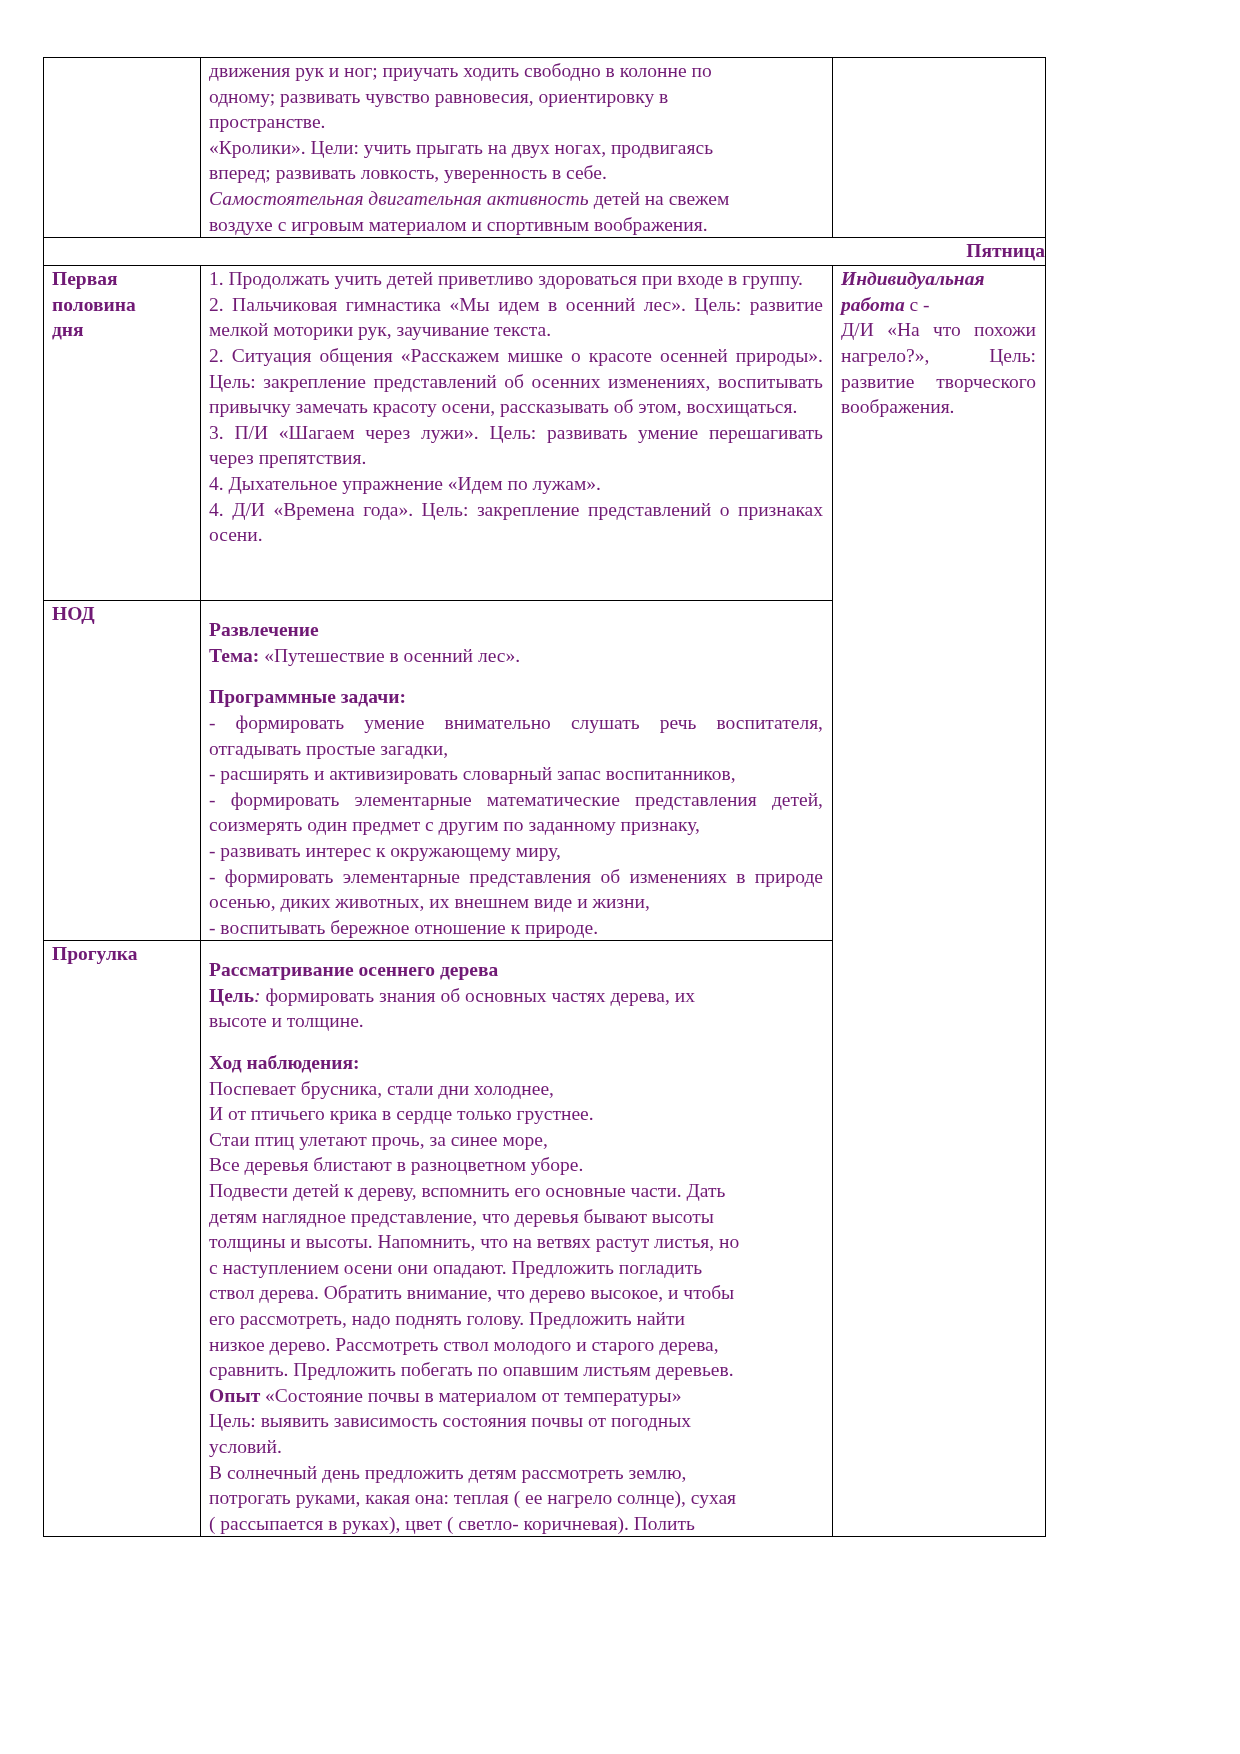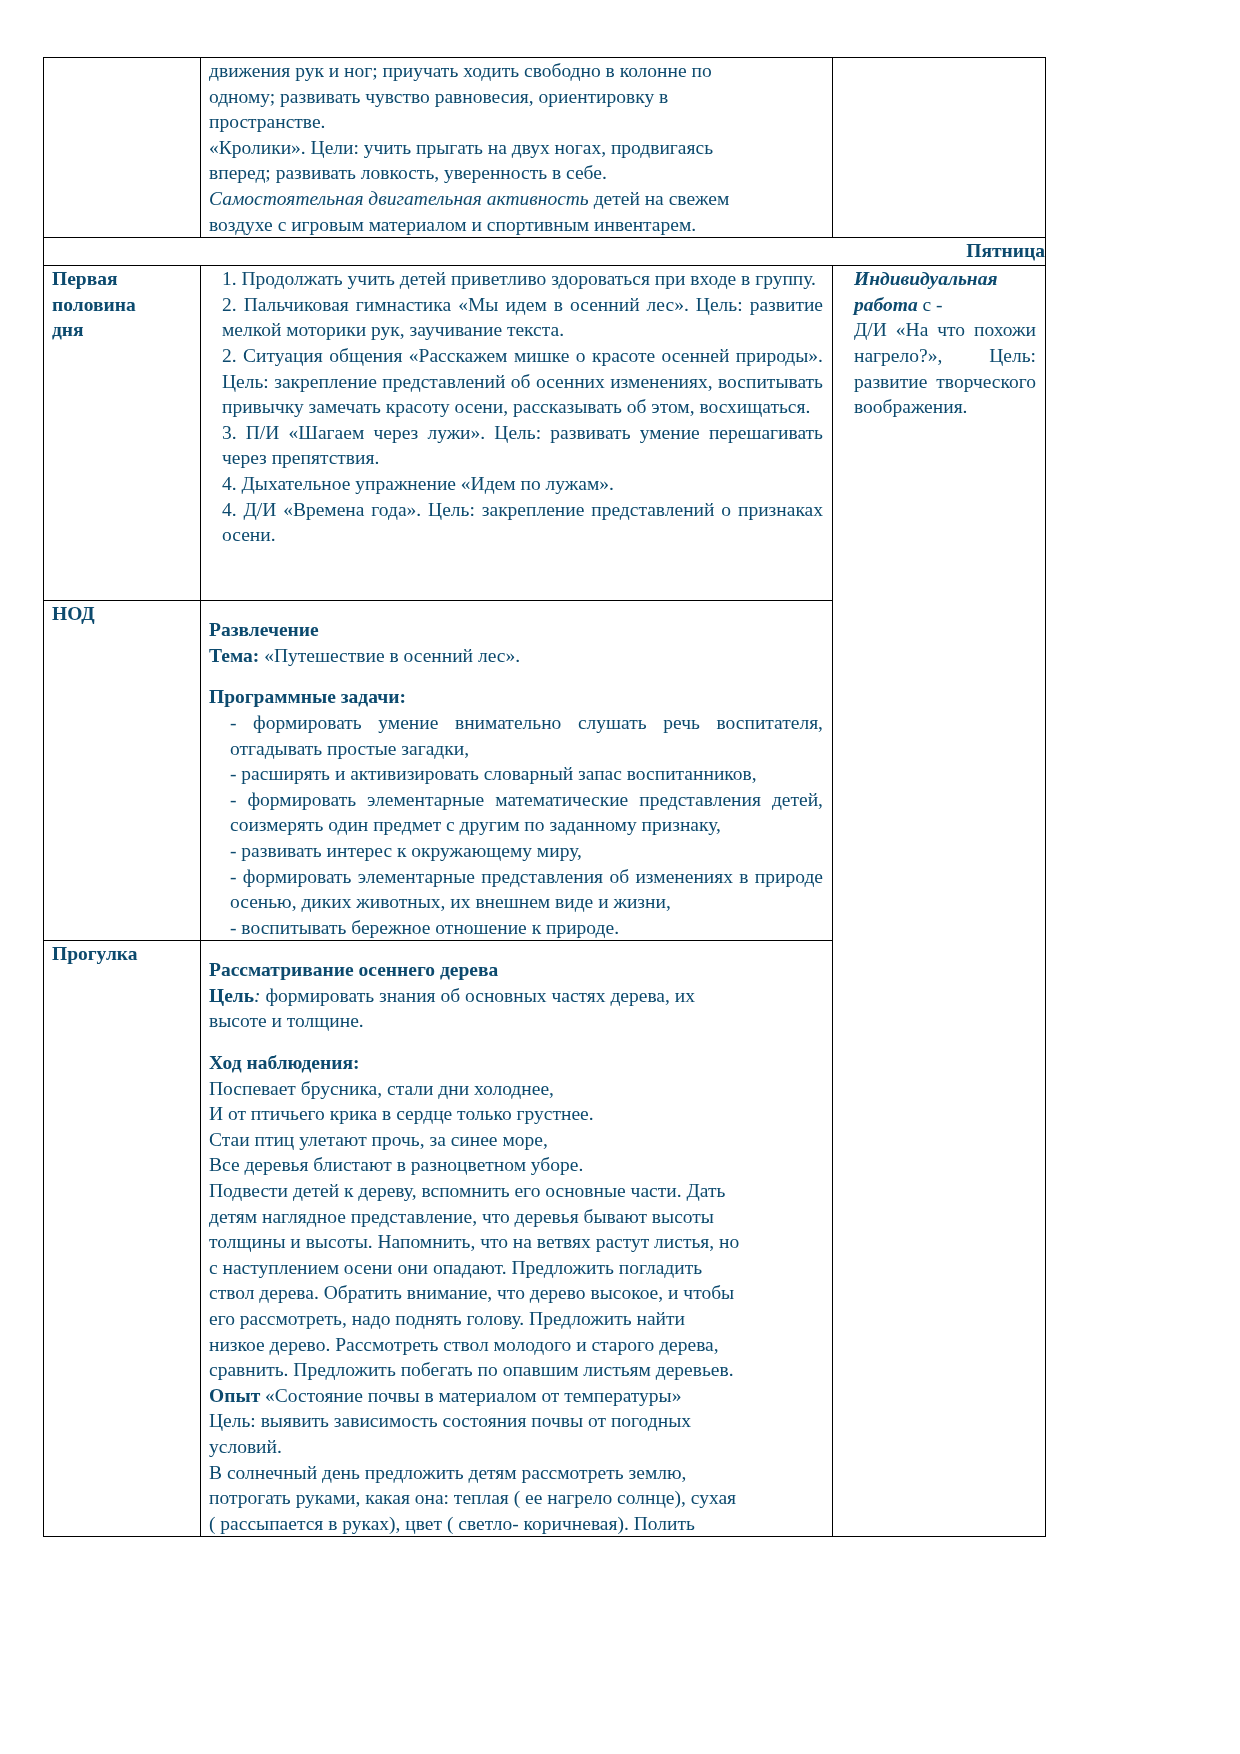--- a/index.html
+++ b/index.html
@@ -1,24 +1,24 @@
 <!DOCTYPE html>
 <html><head>
   <meta charset="utf-8">
   <style>
     html, body { margin: 0; padding: 0; background: #ffffff; }
     body { width: 1240px; height: 1754px; position: relative; overflow: hidden; }
     .page { position: absolute; left: 43px; top: 57px; width: 1002px; }
     table { border-collapse: collapse; width: 1002px; table-layout: fixed;
-      font-family: "Liberation Serif", "DejaVu Serif", serif; font-size: 19.5px; line-height: 25.6px; color: #0c4a6e; }
+      font-family: "Liberation Serif", "DejaVu Serif", serif; font-size: 19.5px; line-height: 25.6px; color: #701a75; }
     td { border: 1.6px solid #000; vertical-align: top; padding: 0 9px 0 8px; }
     col.c1 { width: 157px; } col.c2 { width: 632px; } col.c3 { width: 213px; }
     .b { font-weight: bold; margin-top: 16px; }
     .i { font-style: italic; }
-    .just { text-align: justify; text-align-last: left; padding-left: 21px; }
+    .just { text-align: justify; text-align-last: left; }
     .day { text-align: right; font-weight: bold; padding: 0; height: 27px; }
     .line { display: block; }
     .r1 td { height: 174px; }
     .r-first td { height: 334px; }
     .r-nod td.c2cell { height: 332px; }
     .r-walk td.c2cell { height: 566px; }
     .rc p { margin: 0; }
   </style>
 </head>
 <body>
@@ -34,21 +34,21 @@
   <tbody>
         <tr class="r1">
     <td></td>
     <td>
       <span class="line">движения рук и ног; приучать ходить свободно в колонне по</span>
       <span class="line">одному; развивать чувство равновесия, ориентировку в</span>
       <span class="line">пространстве.</span>
       <span class="line">«Кролики». Цели: учить прыгать на двух ногах, продвигаясь</span>
       <span class="line">вперед; развивать ловкость, уверенность в себе.</span>
       <span class="line"><span class="i">Самостоятельная двигательная активность</span><span> детей на свежем</span></span>
-      <span class="line">воздухе с игровым материалом и спортивным инвентарем.</span>
+      <span class="line">воздухе с игровым материалом и спортивным воображения.</span>
     </td>
     <td></td>
   </tr>
 
   <tr>
     <td colspan="3" class="day">Пятница</td>
   </tr>
 
   <tr class="r-first">
     <td class="b">

